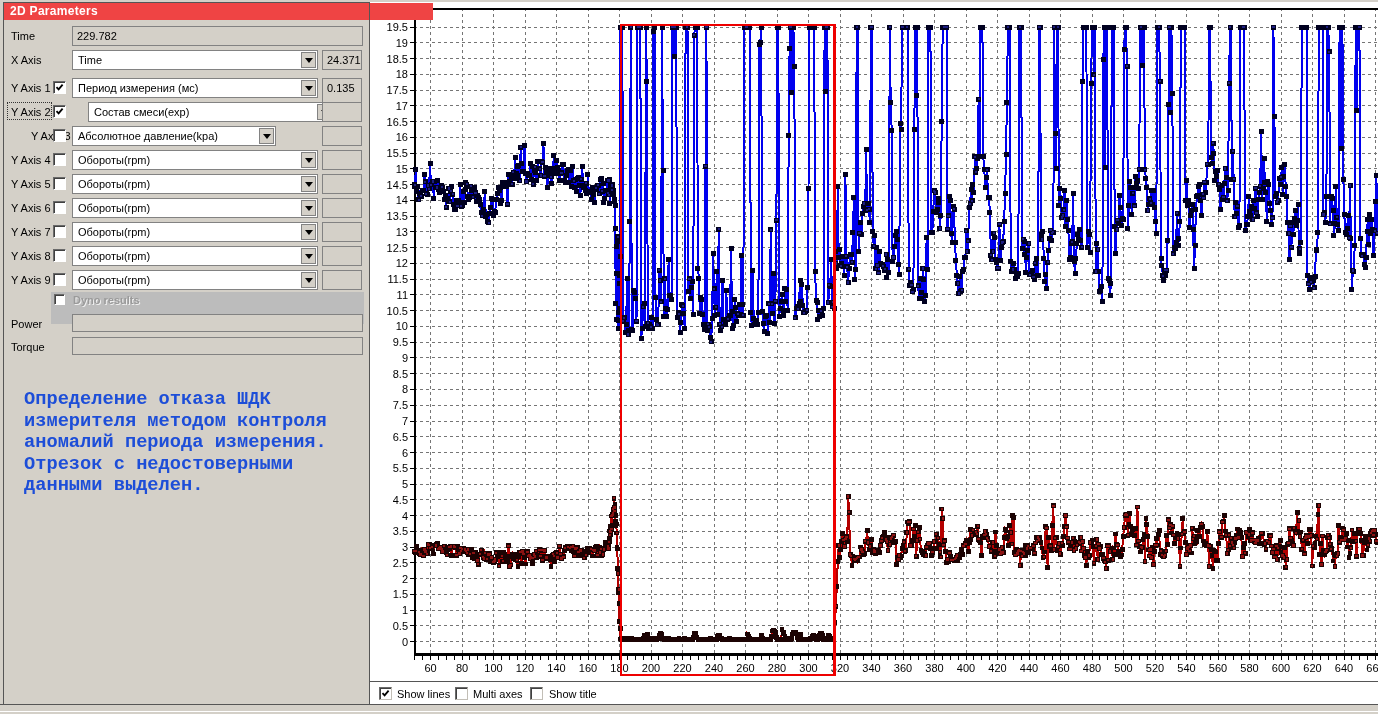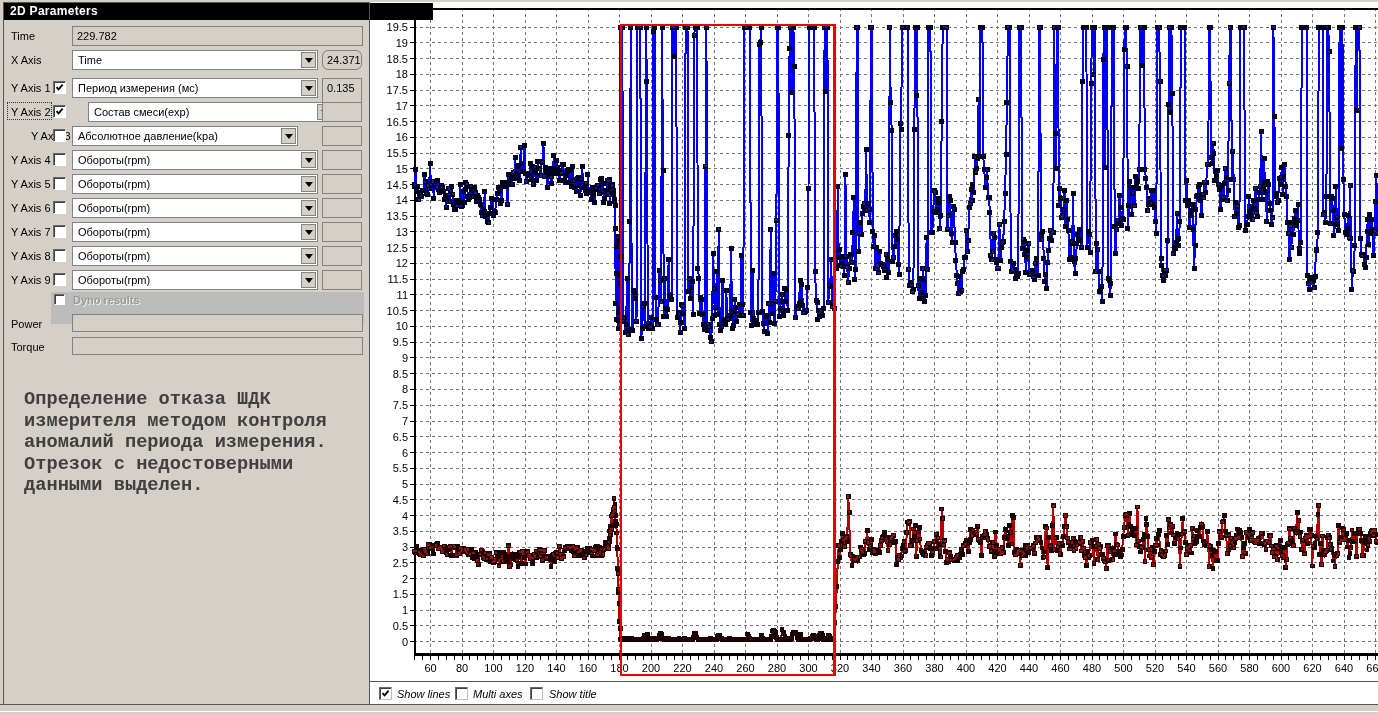--- a/index.html
+++ b/index.html
@@ -1,31 +1,31 @@
 <!DOCTYPE html>
 <html><head><meta charset="utf-8"><title>2D</title>
 <style>
 html,body{margin:0;padding:0;}
 body{width:1378px;height:714px;background:#d4d0c8;font-family:"Liberation Sans",sans-serif;position:relative;overflow:hidden;}
 #panel{position:absolute;left:0;top:0;width:370px;height:714px;}
-.titlebar{position:absolute;left:4px;top:3px;width:429px;height:17px;background:#000000;color:#fff;font-weight:bold;font-size:12px;letter-spacing:0.3px;line-height:17px;padding-left:6px;box-sizing:border-box;}
+.titlebar{position:absolute;left:4px;top:3px;width:429px;height:17px;background:#ef4444;color:#fff;font-weight:bold;font-size:12px;letter-spacing:0.3px;line-height:17px;padding-left:6px;box-sizing:border-box;}
 .lbl{position:absolute;font-size:11px;color:#000;white-space:nowrap;}
 .gbox{position:absolute;background:#d4d0c8;border:1px solid #828282;box-sizing:border-box;}
 .gt{font-size:11px;color:#000;position:absolute;left:4px;top:3px;}
 .combo{position:absolute;height:20px;background:#fff;border:1px solid #828282;box-sizing:border-box;}
 .ct{font-size:11px;color:#000;position:absolute;left:5px;top:3px;white-space:nowrap;}
 .cbtn{position:absolute;right:1px;top:1px;width:15px;height:16px;background:#d4d0c8;border:1px solid #828282;box-sizing:border-box;}
 .tri{position:absolute;left:3px;top:5px;width:0;height:0;border-left:4px solid transparent;border-right:4px solid transparent;border-top:5px solid #000;}
 .wcb{position:absolute;background:#fff;border:1px solid;border-color:#6a6a6a #fff #fff #6a6a6a;box-shadow:inset 1px 1px 0 #404040;box-sizing:border-box;}
 .dyno{position:absolute;left:51px;top:292px;width:313px;height:32px;background:#bcbcbc;}
 .dyno span{position:absolute;left:22px;top:2px;font-size:11px;font-weight:bold;color:#9a9a9a;text-shadow:1px 1px 0 #efefef;}
-.note{position:absolute;left:24px;top:389px;font-family:"Liberation Mono",monospace;font-weight:bold;font-size:18.7px;line-height:21.6px;color:#404040;white-space:nowrap;}
+.note{position:absolute;left:24px;top:389px;font-family:"Liberation Mono",monospace;font-weight:bold;font-size:18.7px;line-height:21.6px;color:#1d4ed8;white-space:nowrap;}
 #botrow{position:absolute;left:370px;top:682px;width:1008px;height:22px;background:#fff;font-size:11px;}
 #botrow .wcb{top:5px;border-color:#6a6a6a #c2beb6 #c2beb6 #6a6a6a;}
-#botrow span{position:absolute;top:6px;font-style:italic;}
+#botrow span{position:absolute;top:6px;}
 .hline{position:absolute;background:#555;}
 .vline{position:absolute;background:#555;}
 #grip{position:absolute;left:0;top:705px;width:1378px;height:9px;background:#d4d0c8;}
 #grip .w{position:absolute;left:0;top:6px;width:1378px;height:1px;background:#fff;}
 </style></head>
 <body>
 <svg width="1378" height="714" viewBox="0 0 1378 714" style="position:absolute;left:0;top:0" shape-rendering="crispEdges">
 <rect x="370" y="2" width="1008" height="702" fill="#ffffff"></rect>
 <path d="M414 641.6 H1378M414 625.8 H1378M414 610.1 H1378M414 594.3 H1378M414 578.6 H1378M414 562.8 H1378M414 547 H1378M414 531.3 H1378M414 515.5 H1378M414 499.8 H1378M414 484 H1378M414 468.2 H1378M414 452.5 H1378M414 436.7 H1378M414 421 H1378M414 405.2 H1378M414 389.4 H1378M414 373.7 H1378M414 357.9 H1378M414 342.2 H1378M414 326.4 H1378M414 310.6 H1378M414 294.9 H1378M414 279.1 H1378M414 263.4 H1378M414 247.6 H1378M414 231.8 H1378M414 216.1 H1378M414 200.3 H1378M414 184.6 H1378M414 168.8 H1378M414 153 H1378M414 137.3 H1378M414 121.5 H1378M414 105.8 H1378M414 90 H1378M414 74.2 H1378M414 58.5 H1378M414 42.7 H1378M414 27 H1378" stroke="#757575" stroke-width="1" fill="none" stroke-dasharray="3 3"></path>
 <path d="M430.5 8 V653M462 8 V653M493.5 8 V653M525 8 V653M556.5 8 V653M588 8 V653M619.5 8 V653M651 8 V653M682.5 8 V653M714 8 V653M745.5 8 V653M777 8 V653M808.5 8 V653M840 8 V653M871.5 8 V653M903 8 V653M934.5 8 V653M966 8 V653M997.5 8 V653M1029 8 V653M1060.5 8 V653M1092 8 V653M1123.5 8 V653M1155 8 V653M1186.5 8 V653M1218 8 V653M1249.5 8 V653M1281 8 V653M1312.5 8 V653M1344 8 V653M1375.5 8 V653" stroke="#757575" stroke-width="1" fill="none" stroke-dasharray="3 3"></path>
@@ -119,21 +119,21 @@
 <div class="gbox" style="left:72px;top:26px;width:291px;height:20px;">
       <span class="gt">229.782</span>
     </div>
 <div class="lbl" style="left:11px;top:54px;">X Axis</div>
 <div class="combo" style="left:72px;top:50px;width:246px;">
       <span class="ct">Time</span>
       <div class="cbtn">
         <div class="tri"></div>
       </div>
     </div>
-<div class="gbox" style="left:322px;top:50px;width:40px;height:20px;border-radius:6px;">
+<div class="gbox" style="left:322px;top:50px;width:40px;height:20px;">
       <span class="gt">24.371</span>
     </div>
 <div class="lbl" style="left:11px;top:82px;">Y Axis 1</div>
 <div class="wcb" style="left:53px;top:81px;width:13px;height:13px;">
       <svg width="9" height="9" style="position:absolute;left:1px;top:1px">
         <path d="M1.5 4.2 L3.6 6.4 L7.6 1.6" stroke="#000" stroke-width="1.8" fill="none"></path>
       </svg>
     </div>
 <div class="combo" style="left:72px;top:78px;width:246px;">
       <span class="ct">Период измерения (мс)</span>
@@ -152,21 +152,21 @@
     </div>
 <div class="combo" style="left:88px;top:102px;width:246px;">
       <span class="ct">Состав смеси(exp)</span>
       <div class="cbtn">
         <div class="tri"></div>
       </div>
     </div>
 <div class="gbox" style="left:322px;top:102px;width:40px;height:20px;"></div>
 <div class="lbl" style="left:11px;top:130px;margin-left:20px;">Y Axis 3</div>
 <div class="wcb" style="left:53px;top:129px;width:13px;height:13px;"></div>
-<div class="combo" style="left:72px;top:126px;width:226px;">
+<div class="combo" style="left:72px;top:126px;width:204px;">
       <span class="ct">Абсолютное давление(kpa)</span>
       <div class="cbtn">
         <div class="tri"></div>
       </div>
     </div>
 <div class="gbox" style="left:322px;top:126px;width:40px;height:20px;"></div>
 <div class="lbl" style="left:11px;top:154px;">Y Axis 4</div>
 <div class="wcb" style="left:53px;top:153px;width:13px;height:13px;"></div>
 <div class="combo" style="left:72px;top:150px;width:246px;">
       <span class="ct">Обороты(rpm)</span>

